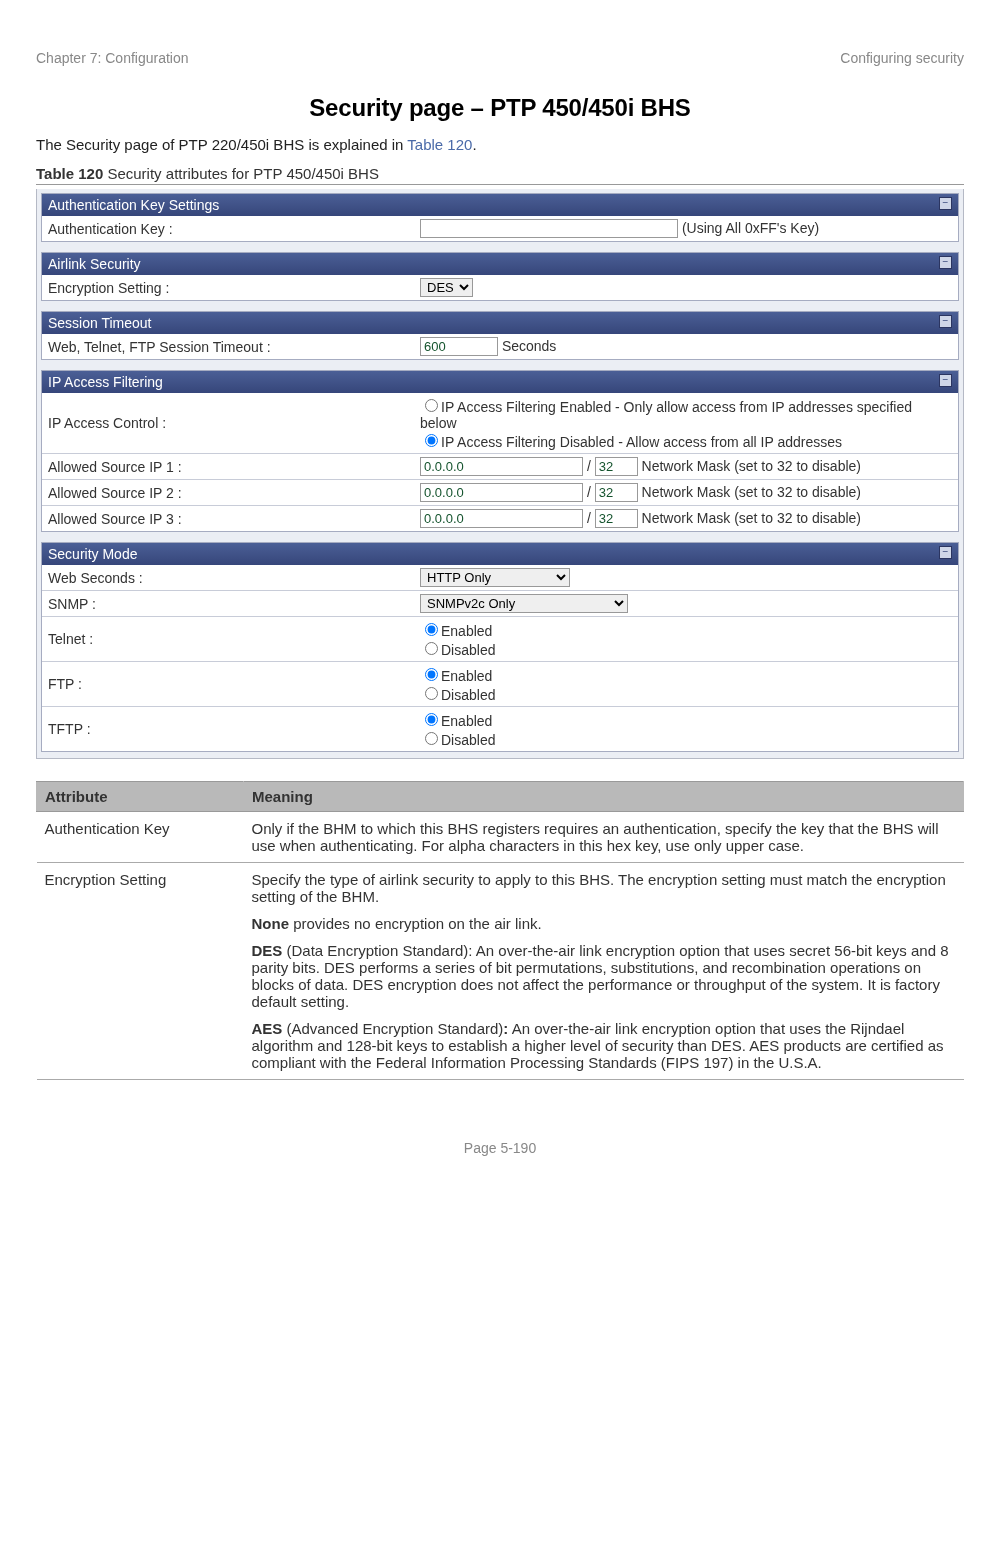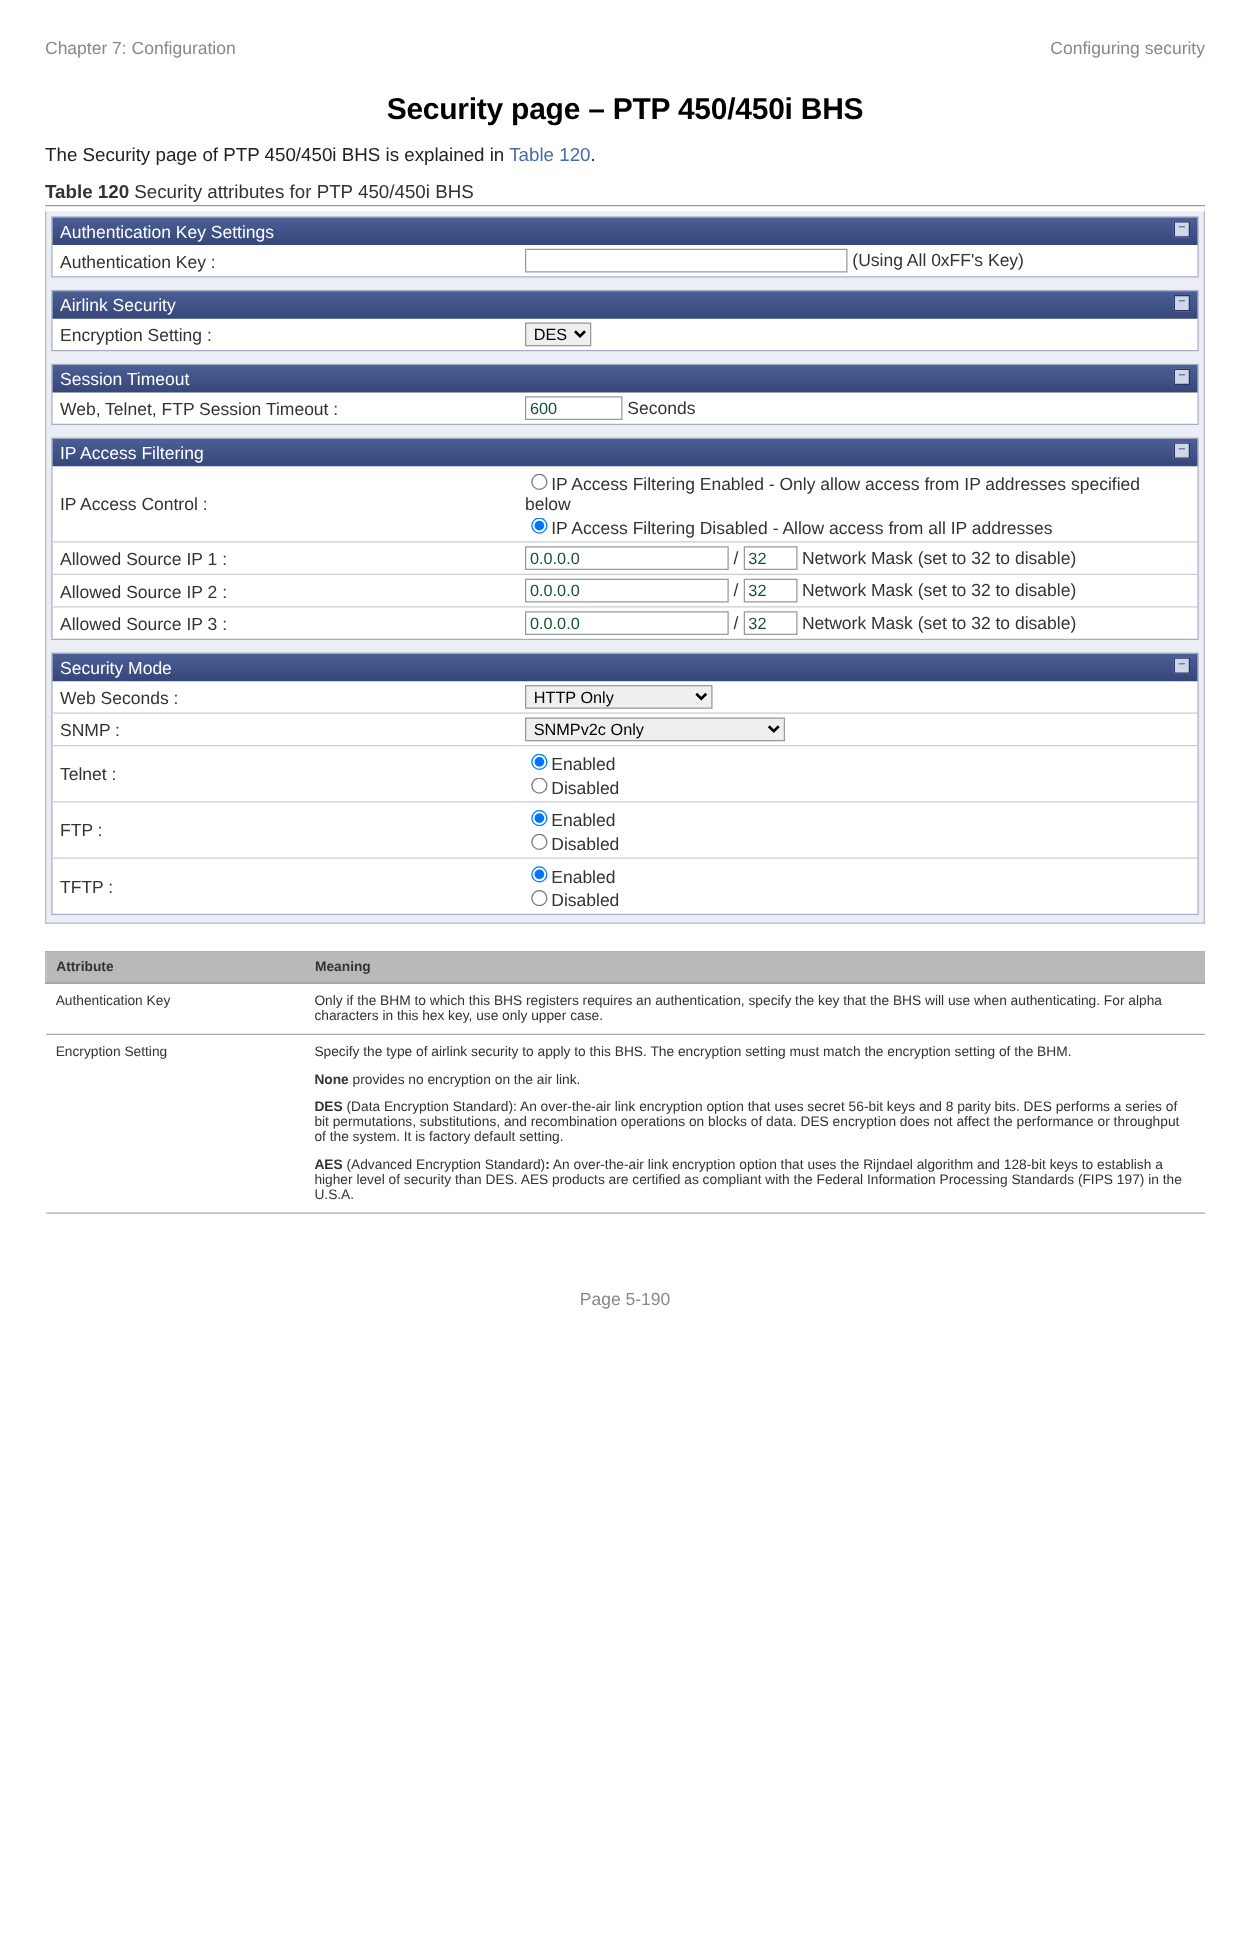--- a/index.html
+++ b/index.html
@@ -11,20 +11,21 @@
     width: 1000px;
     box-sizing: border-box;
     background: #fff;
   }
   .page-header {
     display: flex;
     justify-content: space-between;
     color: #888;
     font-size: 14px;
     margin-bottom: 28px;
+    margin-top: 20px;
   }
   h1.section-title {
     font-size: 24px;
     font-weight: bold;
     margin: 6px 0 14px 0;
     color: #000;
     font-family: "Arial Narrow", Arial, sans-serif;
     letter-spacing: -0.2px;
     text-align: center;
   }
@@ -97,21 +98,21 @@
     border: 1px solid #999;
     font-size: 13px;
     padding: 0 2px;
     background: #efefef;
     font-family: inherit;
   }
   .attr-table {
     width: 100%;
     border-collapse: collapse;
     margin-top: 22px;
-    font-size: 11px;
+    font-size: 15px;
   }
   .attr-table th {
     background: #b9b9b9;
     text-align: left;
     padding: 6px 8px;
     font-weight: bold;
     border: 1px solid #999;
     border-left: 1px solid #b9b9b9;
     border-right: 1px solid #b9b9b9;
   }
@@ -135,21 +136,21 @@
 <body>
 
 <div class="page-header">
   <span>Chapter 7:  Configuration</span>
   <span>Configuring security</span>
 </div>
 
 <h1 class="section-title">Security page – PTP 450/450i BHS</h1>
 
 <p class="intro">
-  <span>The Security page of PTP 450/450i BHS is explained in </span><a href="#" class="table-link">Table 120</a><span>.</span>
+  <span>The Security page of PTP 220/450i BHS is explained in </span><a href="#" class="table-link">Table 120</a><span>.</span>
 </p>
 
 <p class="table-caption">
   <b>Table 120</b><span> Security attributes for PTP 450/450i BHS</span>
 </p>
 
 <div class="screenshot-container">
 
   <div class="panel">
     <div class="panel-header">

